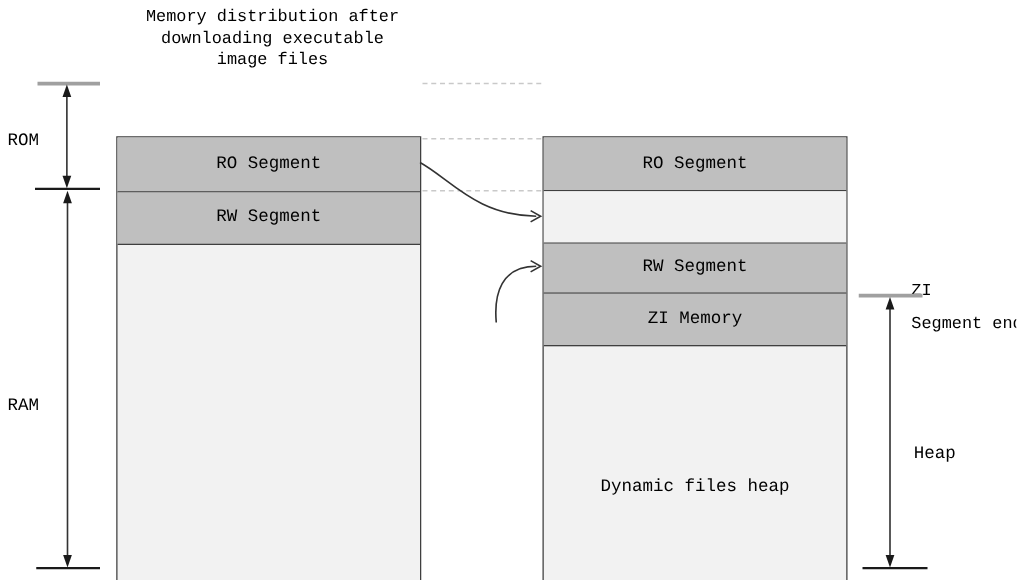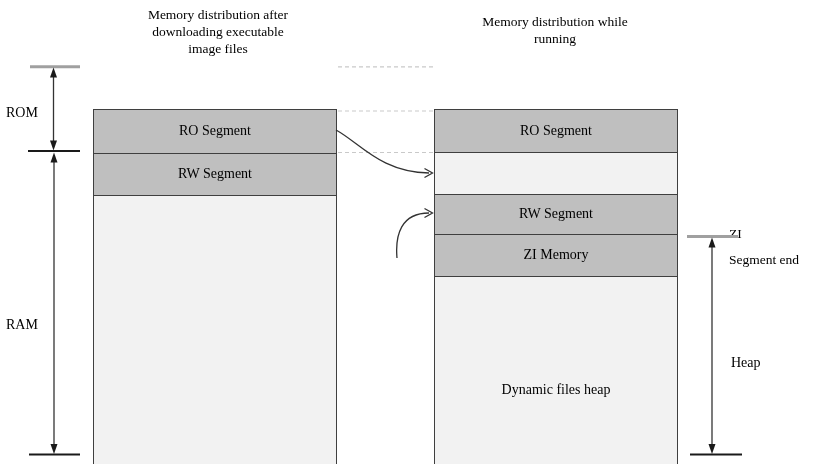--- a/index.html
+++ b/index.html
@@ -10,21 +10,21 @@
     --gray-tick:#a0a0a0;
     --black-line:#1a1a1a;
     --arrow-line:#333333;
     --text:#000000;
     --background:#ffffff;
   }
   html,body{margin:0;padding:0;background:var(--background);}
   .canvas{
     position:relative;width:813px;height:464px;overflow:hidden;
     background:var(--background);
-    font-family:Liberation Serif, serif;
+    font-family:Liberation Mono, monospace;
     color:var(--text);
   }
   .title{
     position:absolute;text-align:center;font-size:13.5px;line-height:17px;
     white-space:pre-line;
   }
   #left-title{left:108px;top:6px;width:220px;}
   #right-title{left:445px;top:13px;width:220px;}
   .memory-box{
     position:absolute;top:66px;width:244px;height:395px;
@@ -60,22 +60,20 @@
   .tick-black{stroke:var(--black-line);stroke-width:1.8;}
 </style>
 </head>
 <body>
 
 <div class="canvas">
 
   <div class="title" id="left-title">Memory distribution after
 downloading executable
 image files</div>
-  <div class="title" id="right-title">Memory distribution while
-running</div>
 
   <div class="memory-box" id="left-box">
     <div class="seg gray" style="height:43.5px;">
       <span>RO Segment</span>
     </div>
     <div class="seg gray" style="height:42px;">
       <span>RW Segment</span>
     </div>
     <div class="seg rest"></div>
   </div>

